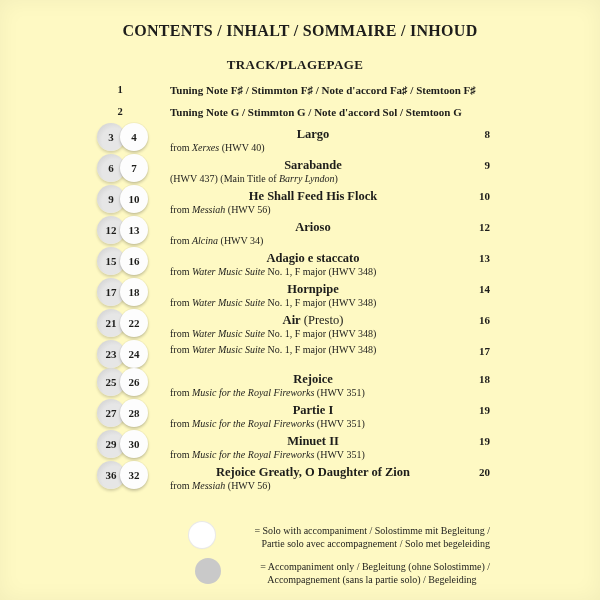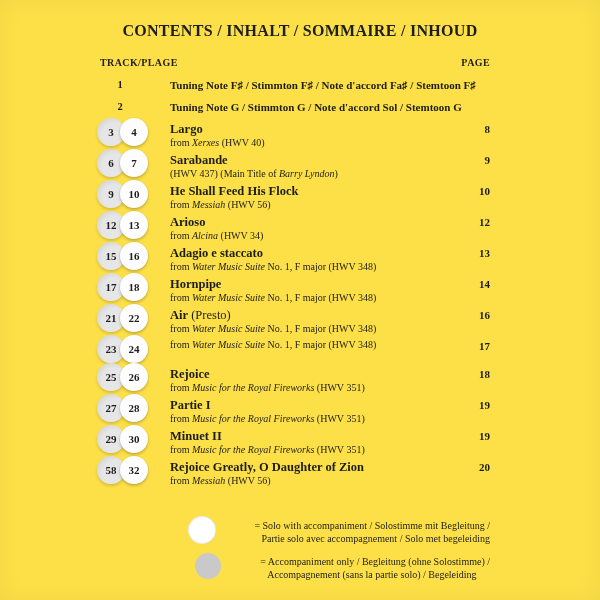--- a/index.html
+++ b/index.html
@@ -5,37 +5,37 @@
   html,body { margin:0; padding:0; }
   body {
     width:600px; height:600px;
     background:#f4f4f3;
     font-family:"Liberation Serif","DejaVu Serif",serif;
     color:#1d1d1b;
   }
   .page {
     position:relative;
     width:600px; height:600px;
-    background:#fde047;
+    background:#fef9c3;
     box-shadow: inset 0 0 22px rgba(0,0,0,0.05);
     overflow:hidden;
   }
   .title {
     margin:22px 0 0 0;
     text-align:center;
     font-size:16px;
     font-weight:bold;
     letter-spacing:0.3px;
   }
   .colheads {
     display:flex;
-    justify-content:space-between;
+    justify-content:center;
     margin:17px 110px 3px 100px;
     font-weight:bold;
-    font-size:10px;
+    font-size:13px;
     letter-spacing:0.4px;
   }
   .toc { margin:10px 110px 0 100px; }
   .row { display:flex; align-items:flex-start; margin-bottom:4px; }
   .row.tuning { margin-bottom:8px; }
   .track-cell { width:70px; flex-shrink:0; }
   .single-num {
     display:block; width:40px; text-align:center;
     font-weight:bold; font-size:10.5px; line-height:14px;
   }
@@ -49,21 +49,21 @@
     background: radial-gradient(circle at 62% 62%, #e6e6e6 50%, var(--circle-gray,#c9c9c9) 100%);
     box-shadow: 0 2px 3px rgba(0,0,0,0.16);
   }
   .circle.right {
     background:#fdfdfd;
     margin-left:-5px;
     box-shadow: 0 2px 3px rgba(0,0,0,0.20), 0 0 0 1px rgba(0,0,0,0.035);
     z-index:1;
   }
   .main-cell { flex:1; min-width:0; }
-  .work-title { font-size:12.5px; font-weight:bold; line-height:15px; white-space:nowrap; }
+  .work-title { font-size:12.5px; font-weight:bold; line-height:15px; white-space:nowrap;text-align:center; }
   .work-title .note { font-weight:normal; }
   .row.tuning .work-title { font-size:11px; line-height:14px; }
   .work-sub { font-size:10px; line-height:12px; white-space:nowrap; }
   .page-cell {
     width:34px; flex-shrink:0; text-align:right;
     font-weight:bold; font-size:11px; line-height:15px;
   }
   .legend { margin:30px 110px 0 100px; }
   .legend-item { display:flex; align-items:flex-start; margin-bottom:8px;justify-content:flex-end; }
   .legend-symbol-cell { width:70px; flex-shrink:0; padding-left:5px; box-sizing:border-box; }
@@ -242,21 +242,21 @@
         </div>
         <div class="main-cell">
           <div class="work-title"><span>Minuet II</span></div>
           <div class="work-sub">from <i>Music for the Royal Fireworks</i> (HWV 351)</div>
         </div>
         <div class="page-cell">19</div>
       </div>
       <div class="row">
         <div class="track-cell">
           <div class="pair">
-            <span class="circle left">58</span>
+            <span class="circle left">36</span>
             <span class="circle right">32</span>
           </div>
         </div>
         <div class="main-cell">
           <div class="work-title"><span>Rejoice Greatly, O Daughter of Zion</span></div>
           <div class="work-sub">from <i>Messiah</i> (HWV 56)</div>
         </div>
         <div class="page-cell">20</div>
       </div>
     </div>

